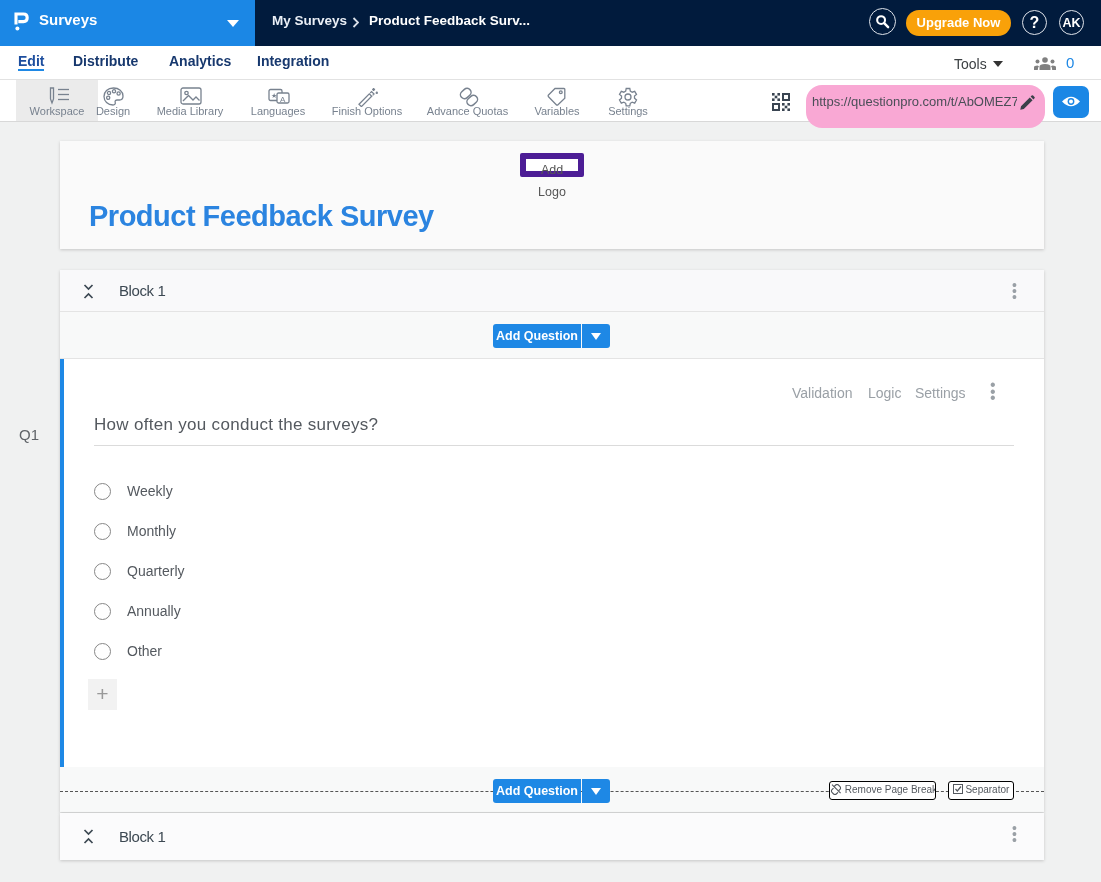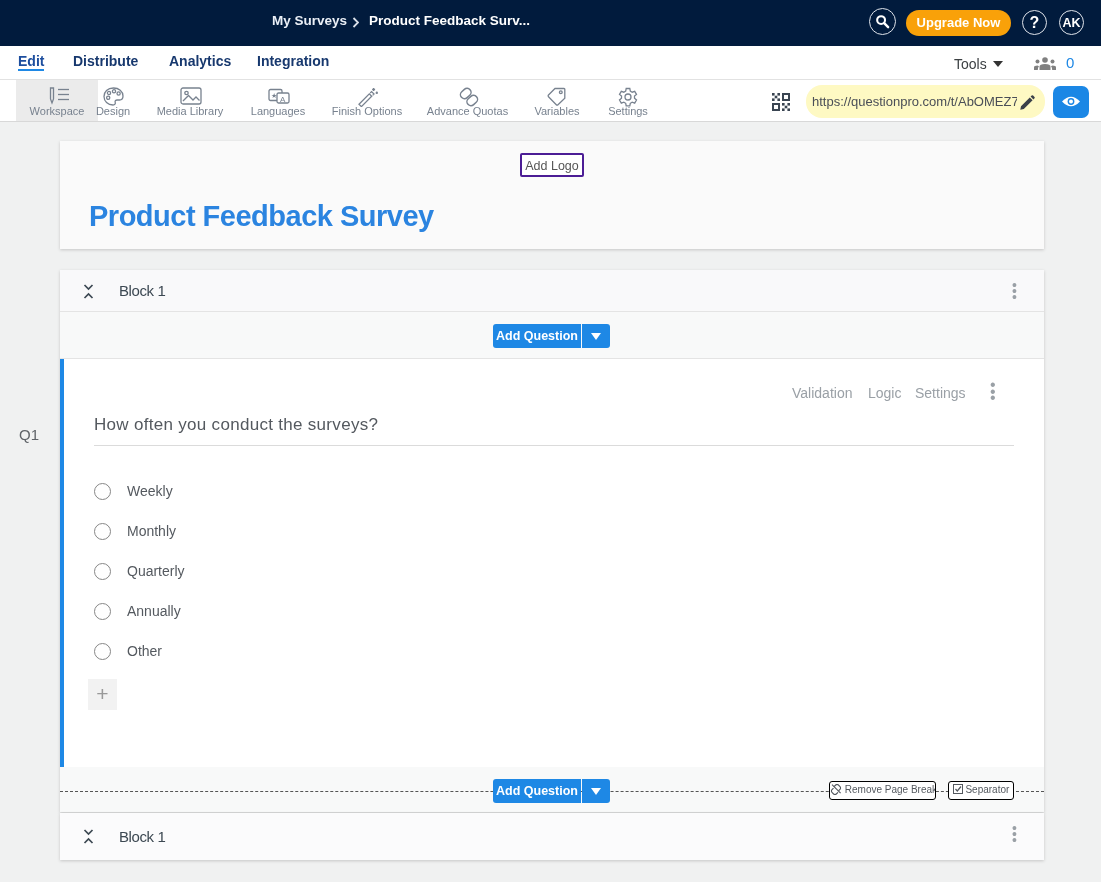--- a/index.html
+++ b/index.html
@@ -17,27 +17,27 @@
 
 .tabs { position:absolute; left:0; top:46px; width:1101px; height:33px; background:#fff; }
 .tab { position:absolute; top:7px; font-size:14px; font-weight:700; color:#17386E; }
 .tools { position:absolute; top:10px; font-size:14px; color:#3C4043; }
 
 
 .toolbar { position:absolute; left:0; top:79px; width:1101px; height:43px; background:#fff; border-top:1px solid #E2E2E2; border-bottom:1px solid #D8D8D8; }
 .titem { position:absolute; top:0; height:41px; color:#78828F; font-size:11px; }
 .titem .lbl { position:absolute; top:25px; width:100%; text-align:center; }
 .titem svg { position:absolute; top:7px; left:50%; margin-left:-10px; }
-.urlbox { position:absolute; left:806px; top:5px; width:239px; height:33px; background:#fef9c3; border-radius:16px; color:#4A4E57; font-size:13px; line-height:33px; padding-left:6px; overflow:hidden; white-space:nowrap; }
+.urlbox { position:absolute; left:806px; top:5px; width:239px; height:43px; background:#f9a8d4; border-radius:16px; color:#4A4E57; font-size:13px; line-height:33px; padding-left:6px; overflow:hidden; white-space:nowrap; }
 .eyebtn { position:absolute; left:1053px; top:6px; width:36px; height:32px; background:#1B87E5; border-radius:7px; }
 
 
 .card { position:absolute; left:60px; width:984px; background:#FAFAFA; box-shadow:0 1px 3px rgba(0,0,0,0.18); }
 .titlecard { top:141px; height:108px; }
-.addlogo { position:absolute; left:460px; top:12px; width:64px; height:24px; background:#fff; border:2px solid #4c1d95; border-radius:2px; font-size:12.5px; color:#555; text-align:center; line-height:22px; }
+.addlogo { position:absolute; left:460px; top:12px; width:64px; height:24px; background:#fff; border:6px solid #4c1d95; border-radius:2px; font-size:12.5px; color:#555; text-align:center; line-height:22px; }
 .stitle { position:absolute; left:29px; top:59px; font-size:29px; color:#2B84E0; font-weight:700; letter-spacing:-0.5px; }
 
 .maincard { top:270px; height:542px; background:#F9F9FA; }
 .blockhead { position:absolute; left:0; width:100%; height:42px; border-bottom:1px solid #E4E4E4; }
 .bh-txt { position:absolute; left:59px; top:12px; font-size:15px; letter-spacing:-0.4px; color:#3C4852; }
 .dots { position:absolute; width:4px; color:#9AA0A6; }
 .addqrow { position:absolute; left:0; top:42px; width:100%; height:47px; border-bottom:1px solid #E4E4E4; background:#F8F9F9; }
 .addq { position:absolute; background:#1E88E5; color:#fff; font-size:12.5px; font-weight:700; text-align:center; }
 .qarea { position:absolute; left:0; top:89px; width:100%; height:408px; background:#fff; border-left:4px solid #1E88E5; }
 .qtoplinks { position:absolute; top:26px; font-size:14px; color:#9AA0A6; }
@@ -52,20 +52,28 @@
 .footrow { position:absolute; left:0; top:497px; width:100%; height:45px; background:#F8F9F9; }
 .dashline { position:absolute; left:0; top:24px; width:100%; border-top:1px dashed #555; }
 .minibtn { position:absolute; background:#fff; border:1px solid #000000; border-radius:3px; font-size:10px; color:#54595F; text-align:center; white-space:nowrap; line-height:16px; overflow:hidden; }
 
 .block2 { top:813px; height:47px; background:#FBFBFC; }
 </style>
 </head>
 <body>
 
 <div class="topbar">
+  <div class="logo-box">
+    <svg width="16" height="19" viewBox="0 0 16 19" style="position:absolute;left:14px;top:12px;">
+      <path d="M2 12.5 V2 H9.5 Q13.2 2 13.2 5.8 Q13.2 9.6 9.5 9.6 H4.3" fill="none" stroke="#fff" stroke-width="3.1"></path>
+      <circle cx="3.4" cy="16.6" r="2" fill="#fff"></circle>
+    </svg>
+    <div class="logo-txt">Surveys</div>
+    <div class="logo-caret"></div>
+  </div>
   <div class="crumb" style="left:272px; color:#EAEFF6;">My Surveys</div>
   <svg width="7" height="11" viewBox="0 0 7 11" style="position:absolute; left:352px; top:17px;">
       <path d="M1.5 1 L6 5.5 L1.5 10" fill="none" stroke="#D9DFE8" stroke-width="1.8"></path>
     </svg>
   <div class="crumb" style="left:369px;">Product Feedback Surv...</div>
   <div class="circ" style="left:869px; top:8px; width:27px; height:27px;"><svg width="15" height="15" viewBox="0 0 16 16" style="margin-top:5px;">
         <circle cx="6.5" cy="6.5" r="4.2" fill="none" stroke="#fff" stroke-width="2.2"></circle>
         <line x1="9.8" y1="9.8" x2="14" y2="14" stroke="#fff" stroke-width="2.6" stroke-linecap="round"></line>
       </svg></div>
   <div class="upgrade">Upgrade Now</div>

